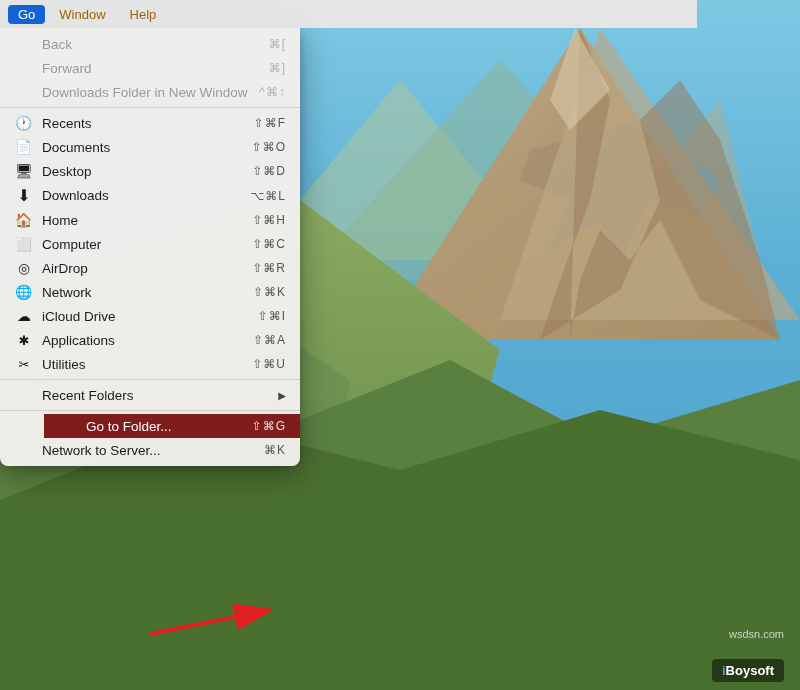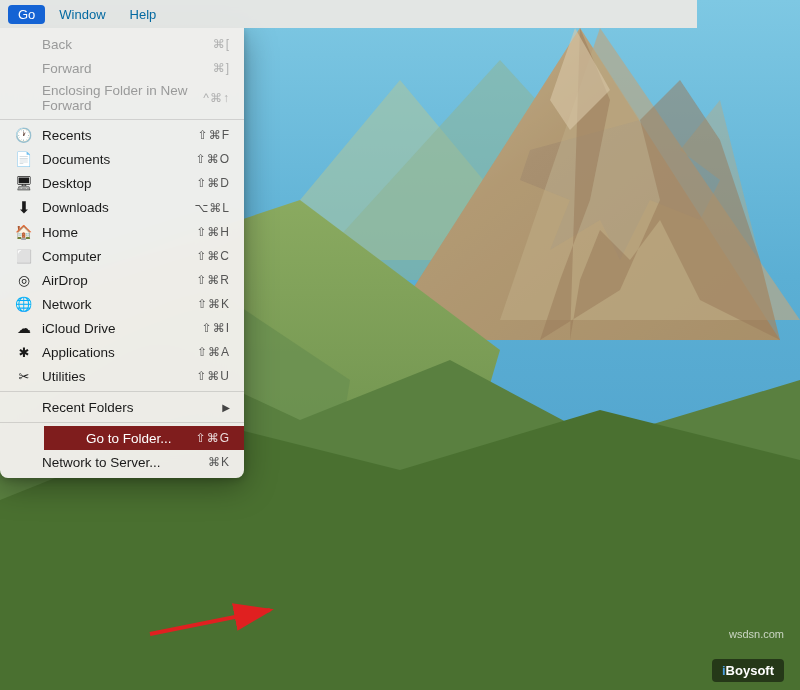--- a/index.html
+++ b/index.html
@@ -40,36 +40,36 @@
       align-items: center;
       z-index: 100;
       padding: 0 8px;
       gap: 4px;
     }
 
     .menu-bar-item {
       padding: 2px 10px;
       font-size: 13px;
       font-weight: 500;
-      color: #0369a1;
+      color: #a16207;
       border-radius: 4px;
       cursor: pointer;
     }
 
     .menu-bar-item.active {
       background: #1463d4;
       color: white;
     }
 
     
     .dropdown {
       position: absolute;
       top: 28px;
       left: 0;
-      width: 244px;
+      width: 300px;
       background: rgba(242, 240, 236, 0.97);
       backdrop-filter: blur(20px);
       border-radius: 0 0 8px 8px;
       box-shadow: 0 8px 32px rgba(0,0,0,0.35), 0 2px 8px rgba(0,0,0,0.2);
       z-index: 99;
       padding: 4px 0;
     }
 
     .menu-item {
       display: flex;
@@ -230,21 +230,21 @@
   </div>
 
   <div class="menu-item disabled">
     <span class="icon"></span>
     <span>Forward</span>
     <span class="shortcut">⌘]</span>
   </div>
 
   <div class="menu-item disabled">
     <span class="icon"></span>
-    <span>Enclosing Folder in New Forward</span>
+    <span>Downloads Folder in New Window</span>
     <span class="shortcut">^⌘↑</span>
   </div>
 
   <div class="menu-separator"></div>
 
   <div class="menu-item">
     <span class="icon">🕐</span>
     <span>Recents</span>
     <span class="shortcut">⇧⌘F</span>
   </div>

